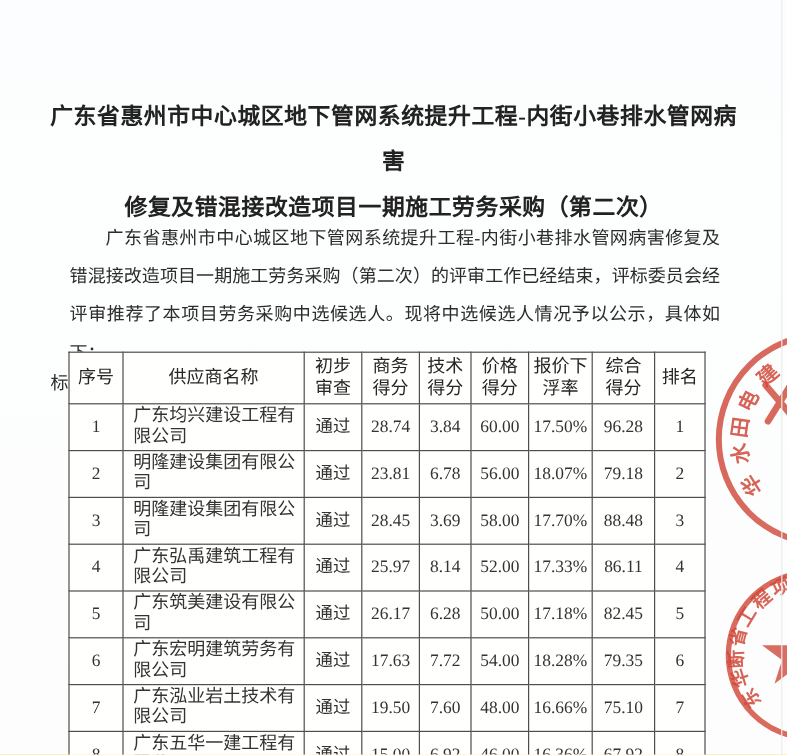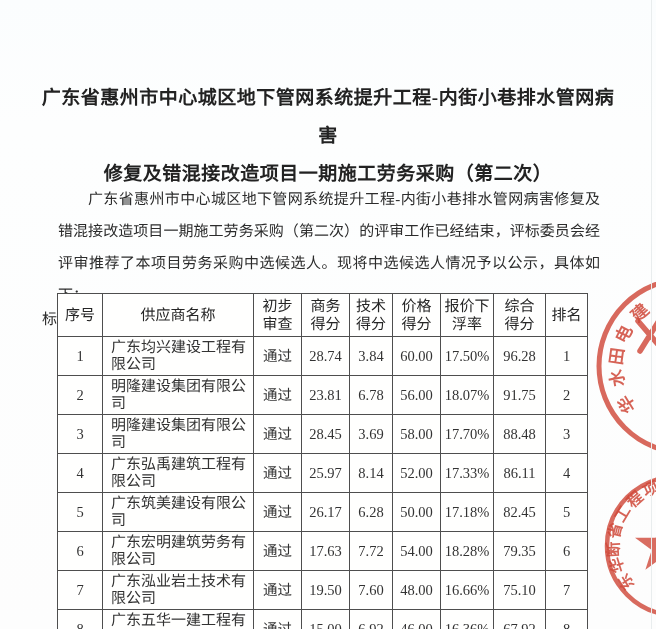--- a/index.html
+++ b/index.html
@@ -131,21 +131,21 @@
           <td>1</td>
         </tr>
         <tr>
           <td>2</td>
           <td class="name-cell">明隆建设集团有限公司</td>
           <td>通过</td>
           <td>23.81</td>
           <td>6.78</td>
           <td>56.00</td>
           <td>18.07%</td>
-          <td>91.75</td>
+          <td>79.18</td>
           <td>2</td>
         </tr>
         <tr>
           <td>3</td>
           <td class="name-cell">明隆建设集团有限公司</td>
           <td>通过</td>
           <td>28.45</td>
           <td>3.69</td>
           <td>58.00</td>
           <td>17.70%</td>

